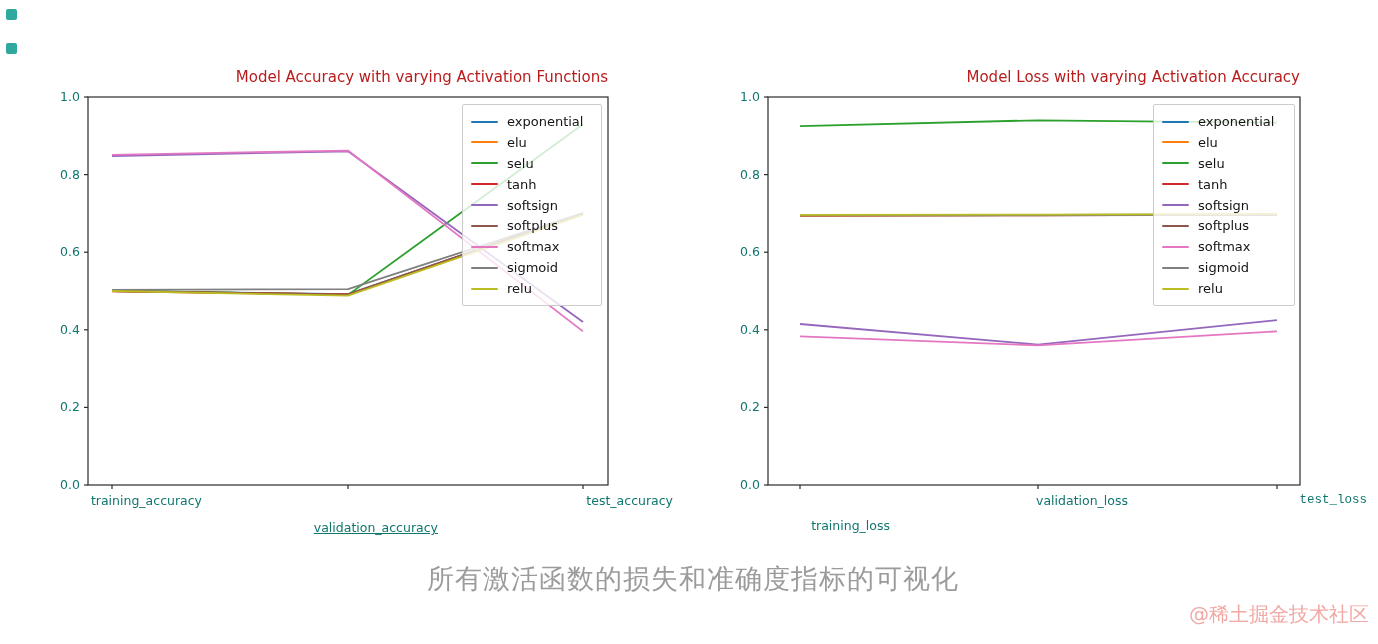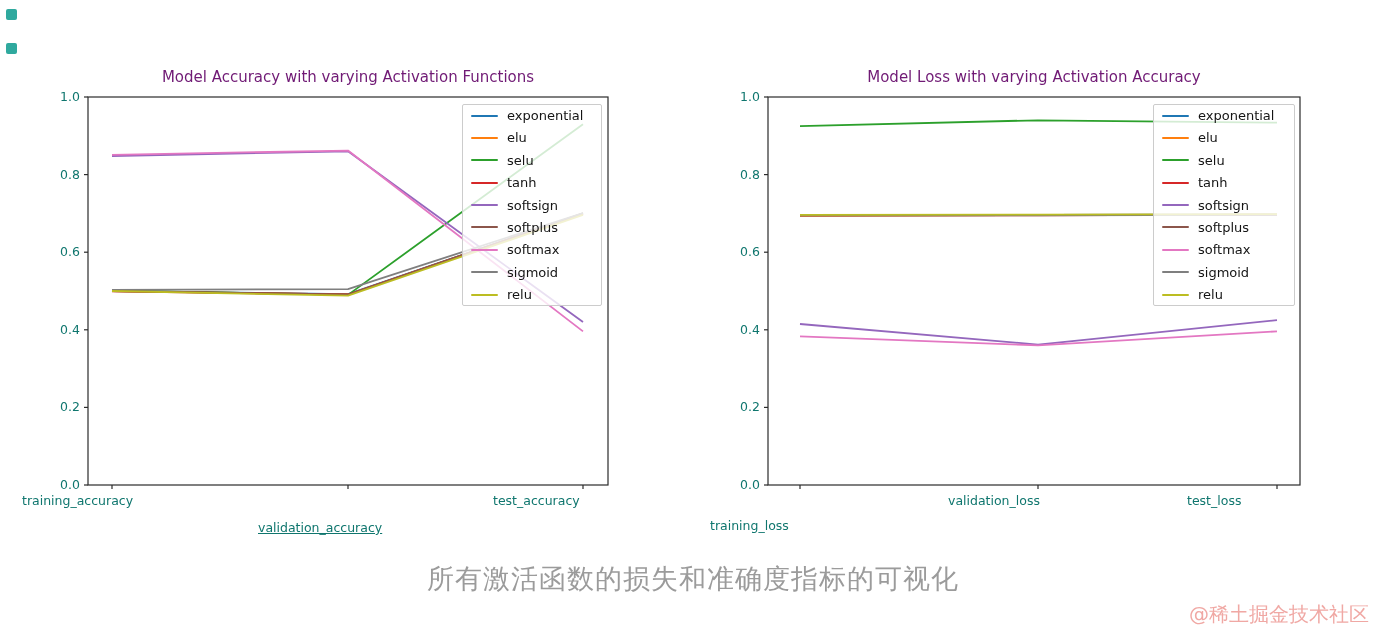--- a/index.html
+++ b/index.html
@@ -3,34 +3,34 @@
 <meta charset="utf-8">
 <style>
   html,body { margin:0; padding:0; }
   body {
     width:1378px; height:644px; position:relative; overflow:hidden;
     background:#ffffff;
     font-family:"DejaVu Sans","Liberation Sans",sans-serif;
   }
   #plot-svg { position:absolute; left:0; top:0; z-index:1; }
   .chart-title {
-    position:absolute; text-align:center; font-size:15px; color:#701a75;
+    position:absolute; text-align:right; font-size:15px; color:#b91c1c;
     z-index:2; white-space:nowrap;
   }
   .tick-label {
     position:absolute; font-size:12.5px; color:#0f766e; z-index:2; white-space:nowrap;
   }
-  .xtick { text-align:left; }
+  .xtick { text-align:right; }
   .ytick { text-align:right; }
   .legend {
     position:absolute; box-sizing:border-box; z-index:3;
     background:rgba(255,255,255,0.8);
     border:1px solid #cccccc; border-radius:2px;
     display:flex; flex-direction:column; justify-content:space-between;
-    padding:3px 8px;
+    padding:9px 8px;
   }
   .lrow { display:flex; align-items:center; gap:9px; height:15px; }
   .swatch { width:27px; height:2px; flex:none; border-radius:1px; }
   .llabel { font-size:13px; color:#141414; white-space:nowrap; }
   .caption {
     position:absolute; left:8px; right:0; top:561px; text-align:center;
     font-size:27px; color:#9b9b9b; z-index:2; letter-spacing:1px;
   }
   .watermark {
     position:absolute; right:9px; top:601px; font-size:20px;
@@ -141,21 +141,21 @@
         <span class="llabel">relu</span>
       </div>
     </div>
 </div>
 
 <div class="chart">
   <div class="chart-title" id="title-1" style="left: 768px; width: 532px; top: 68px;">Model Loss with varying Activation Accuracy</div>
   <div id="labels-1">
       <div class="tick-label xtick" style="left: 710px; width: 180px; top: 518px;">training_loss</div>
       <div class="tick-label xtick" style="left: 948px; width: 180px; top: 493px;">validation_loss</div>
-      <div class="tick-label xtick" style="left: 1187px; width: 180px; top: 493px;">test_loss</div>
+      <div class="tick-label xtick" style="left: 1187px; width: 180px; top: 493px; font-family: Liberation Mono, monospace;">test_loss</div>
       <div class="tick-label ytick" style="left: 720px; width: 40px; top: 477px;">0.0</div>
       <div class="tick-label ytick" style="left: 720px; width: 40px; top: 399.4px;">0.2</div>
       <div class="tick-label ytick" style="left: 720px; width: 40px; top: 321.8px;">0.4</div>
       <div class="tick-label ytick" style="left: 720px; width: 40px; top: 244.2px;">0.6</div>
       <div class="tick-label ytick" style="left: 720px; width: 40px; top: 166.6px;">0.8</div>
       <div class="tick-label ytick" style="left: 720px; width: 40px; top: 89px;">1.0</div>
     </div>
   <div class="legend" id="legend-1" style="left: 1153px; top: 104px; width: 142px; height: 202px;">
       <div class="lrow">
         <span class="swatch" style="background: rgb(31, 119, 180);"></span>

